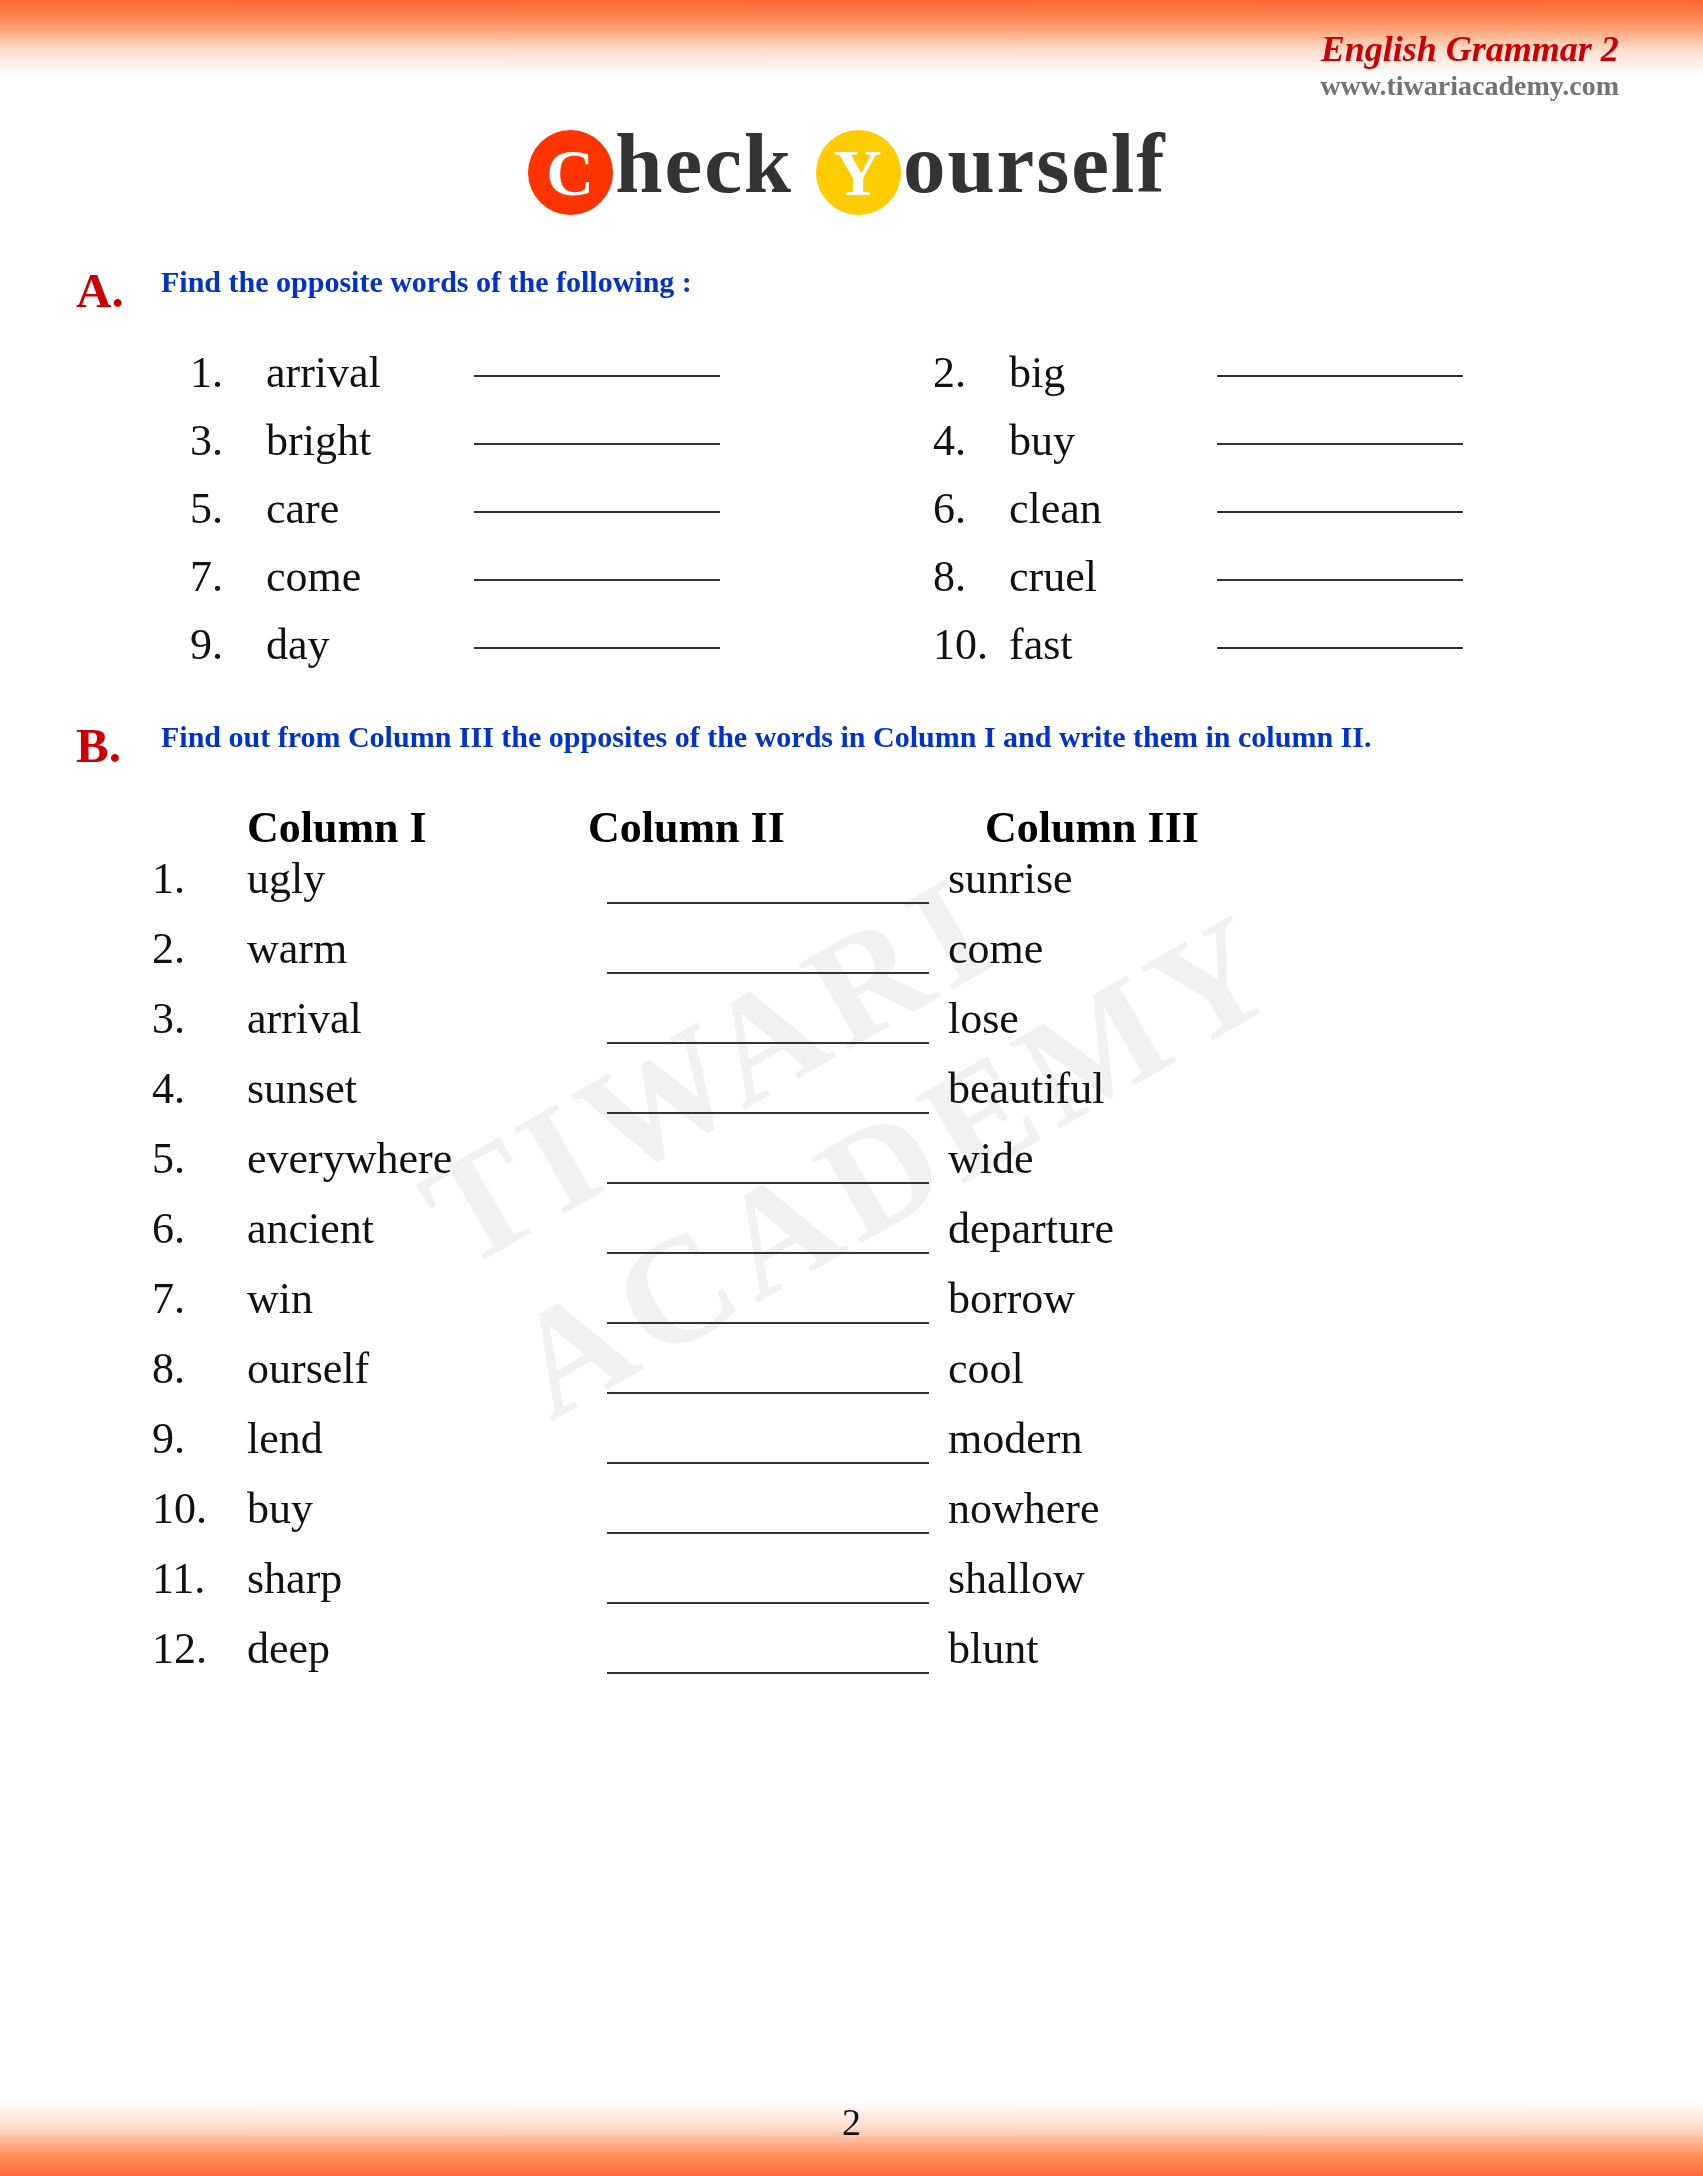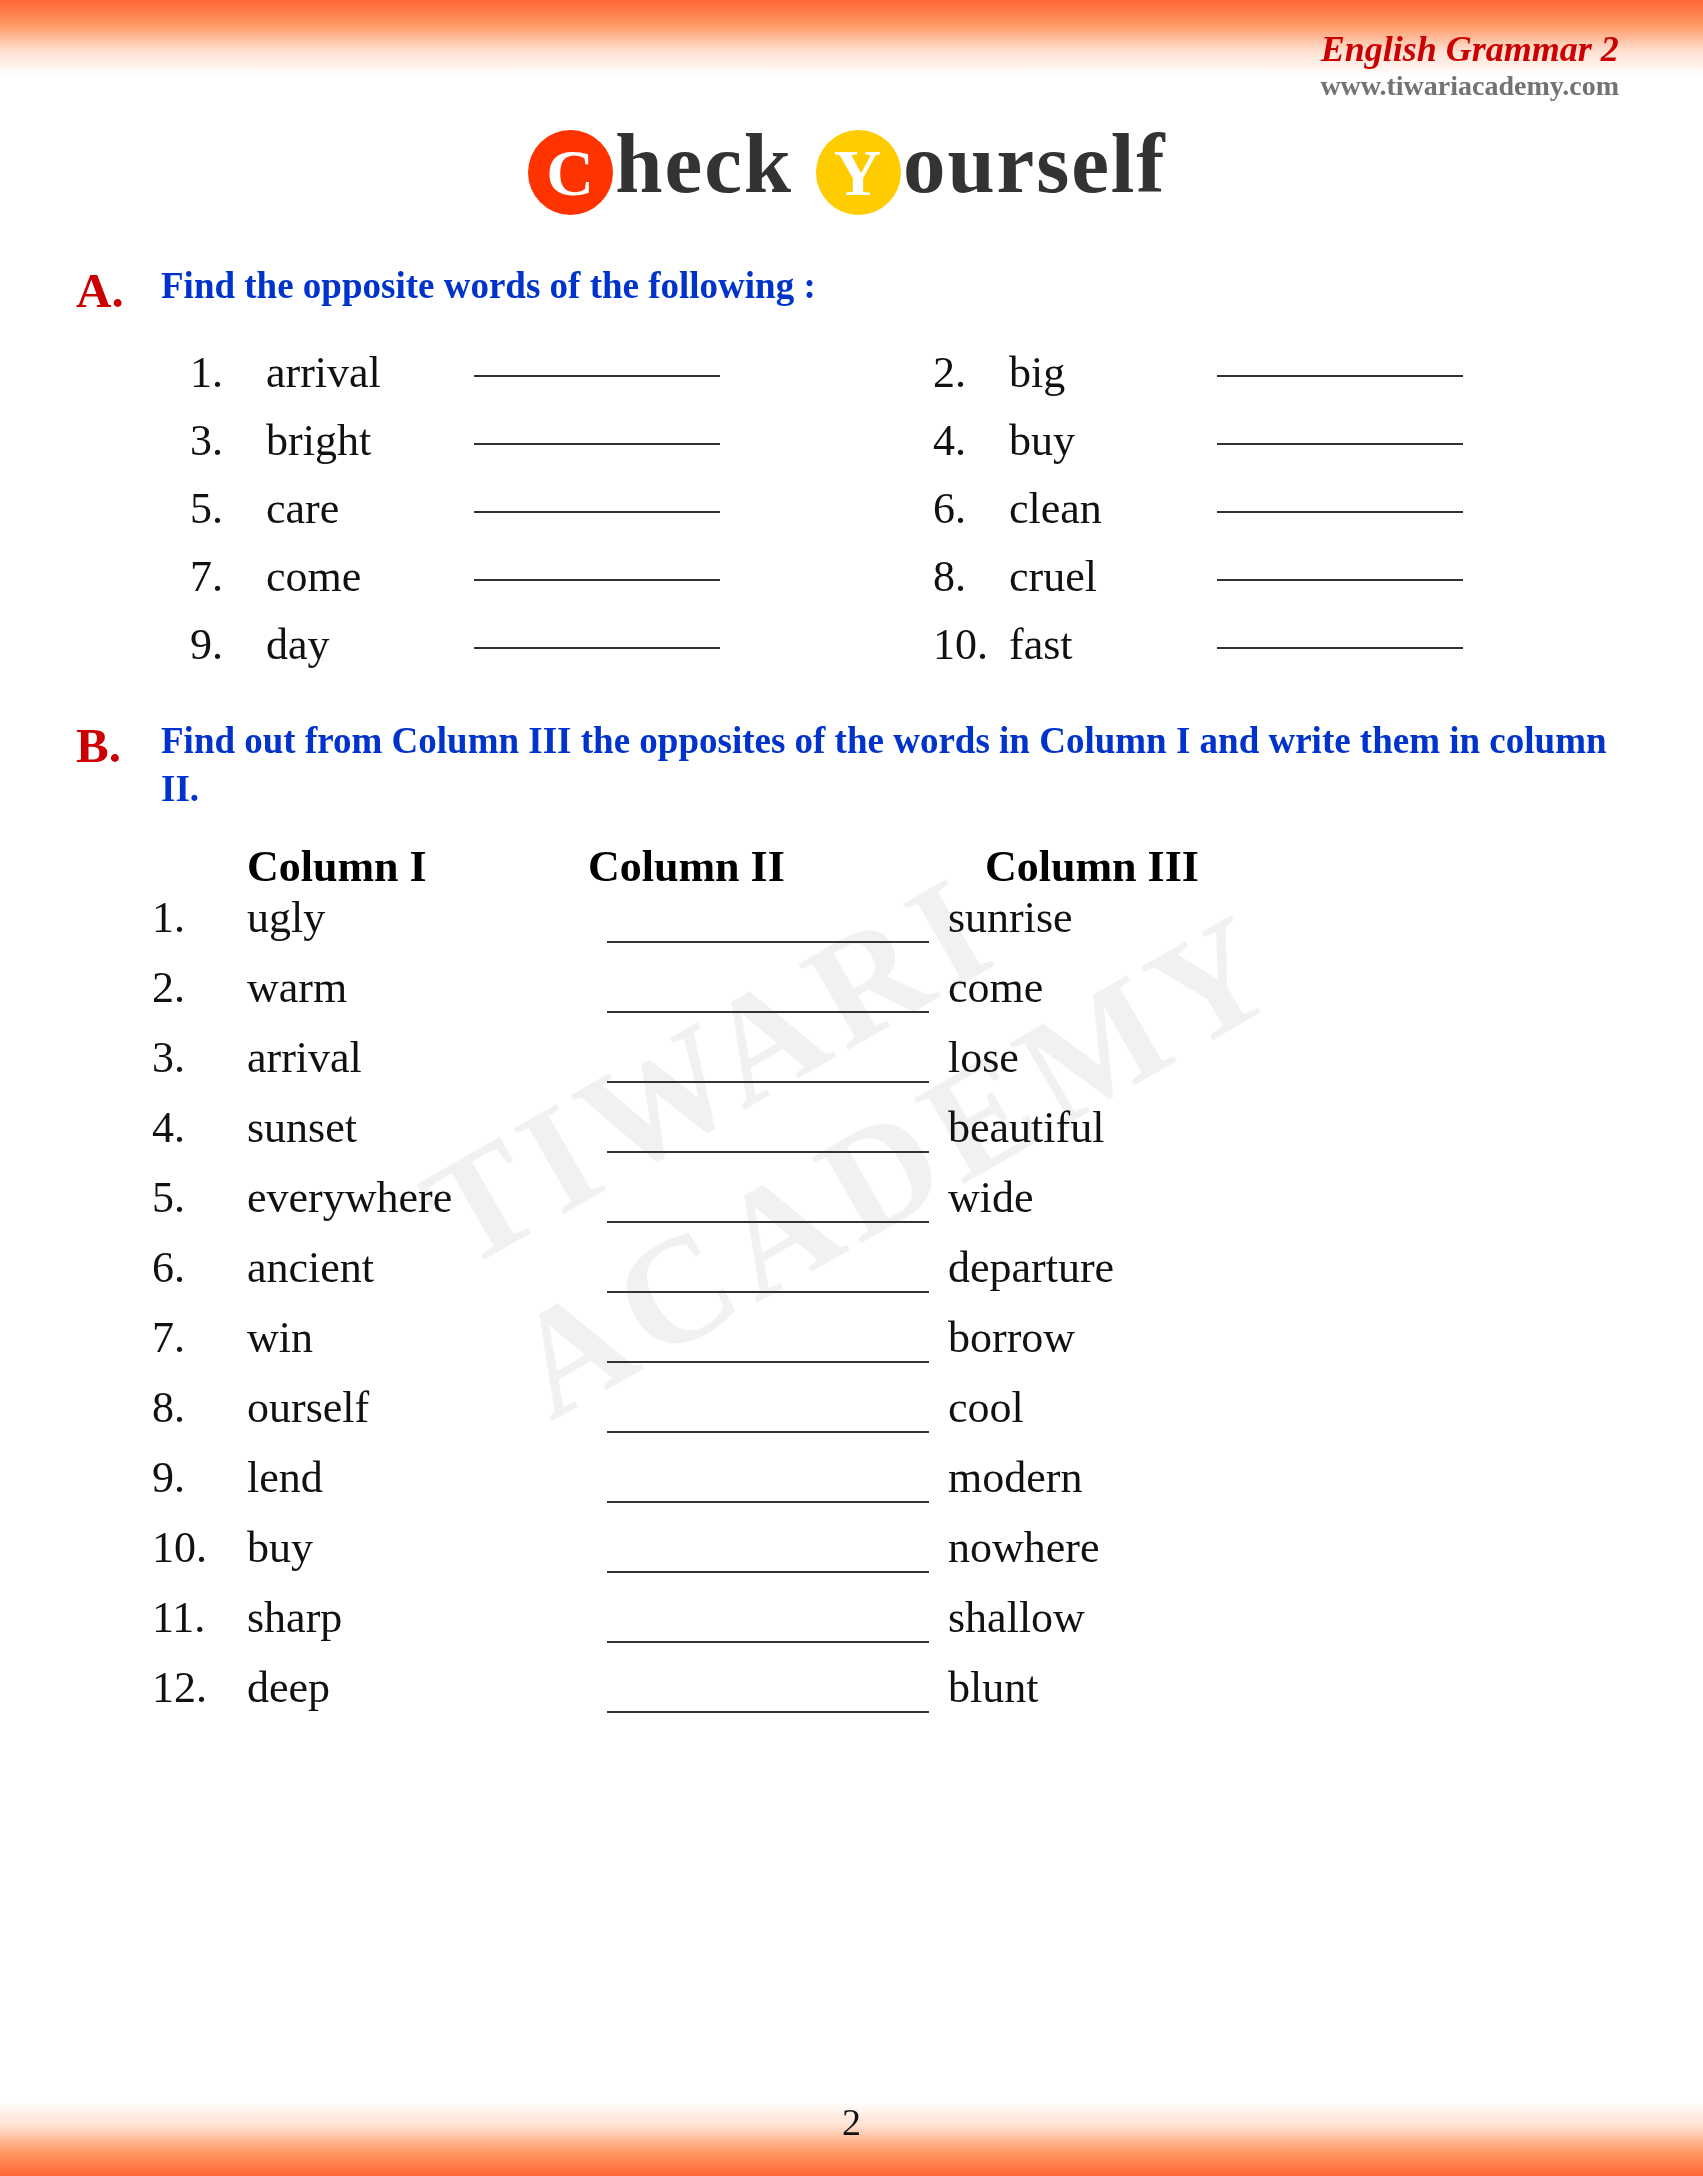--- a/index.html
+++ b/index.html
@@ -129,21 +129,21 @@
 
     .section-letter {
       font-size: 49px;
       font-weight: bold;
       color: #cc0000;
       margin-right: 28px;
       min-width: 57px;
     }
 
     .section-instruction {
-      font-size: 37px;
+      font-size: 30px;
       font-weight: bold;
       color: #0033cc;
       line-height: 1.3;
     }
 
     
     .word-grid {
       display: grid;
       grid-template-columns: 1fr 1fr;
       gap: 17px 57px;

